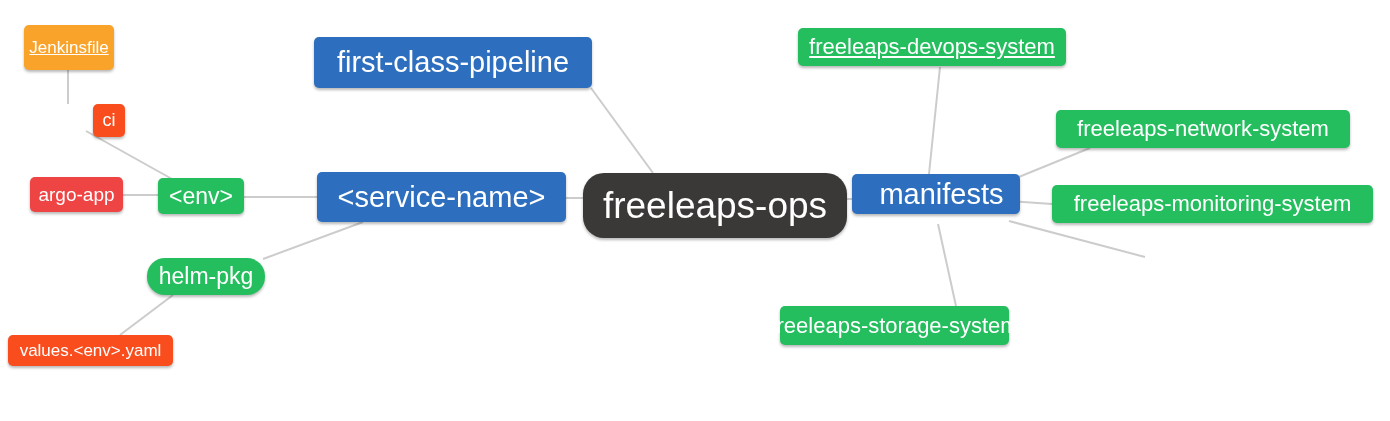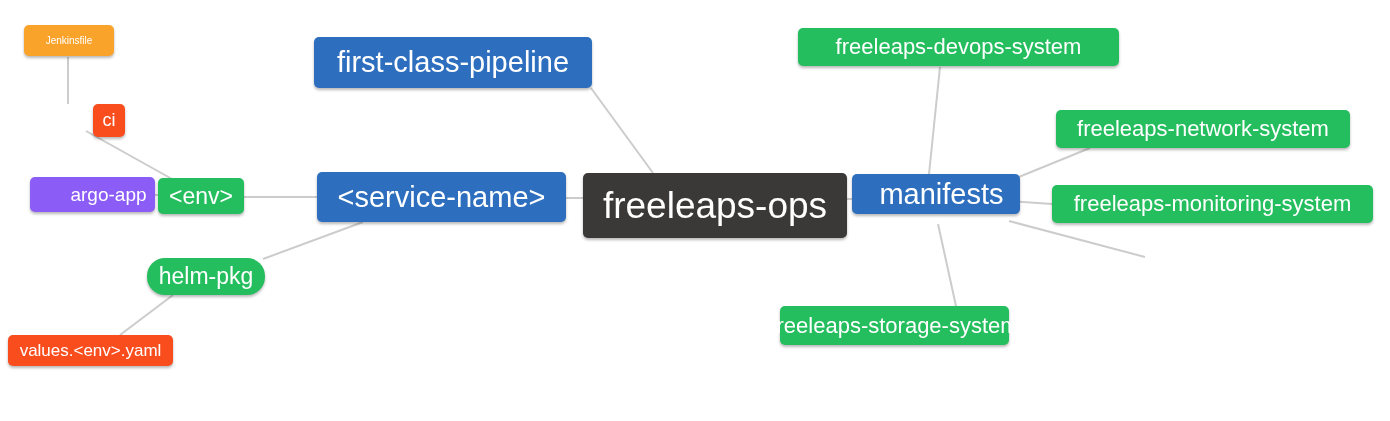--- a/index.html
+++ b/index.html
@@ -30,31 +30,31 @@
     align-items: center;
     justify-content: center;
     color: #ffffff;
     border-radius: 5px;
     box-shadow: 0 2px 3px rgba(0,0,0,0.28);
     white-space: nowrap;
     cursor: pointer;
     user-select: none;
   }
   
-  #n-jenkinsfile { left: 24px;  top: 25px;  width: 90px;  height: 31px; font-size: 10px; }
+  #n-jenkinsfile { left: 24px;  top: 25px;  width: 90px;  height: 45px; font-size: 17px; text-decoration: underline; }
   #n-ci          { left: 53px;  top: 104px; width: 32px;  height: 33px; font-size: 18px; }
   #n-argo-app    { left: 30px;  top: 177px; width: 93px;  height: 35px; font-size: 19px; }
   #n-env         { left: 158px; top: 178px; width: 86px;  height: 36px; font-size: 23px; text-align: center; }
   #n-helm-pkg    { left: 147px; top: 258px; width: 118px; height: 37px; font-size: 23px; }
   #n-values      { left: 8px;   top: 335px; width: 165px; height: 31px; font-size: 17px; }
   #n-fcp         { left: 314px; top: 37px;  width: 278px; height: 51px; font-size: 29px; }
   #n-service     { left: 317px; top: 172px; width: 249px; height: 50px; font-size: 29px; }
-  #n-ops         { left: 583px; top: 173px; width: 264px; height: 65px; font-size: 37px; }
+  #n-ops         { left: 583px; top: 173px; width: 264px; height: 65px; font-size: 37px; border-radius: 21px; }
   #n-manifests   { left: 852px; top: 174px; width: 157px; height: 40px; font-size: 29px; padding-left: 11px; }
-  #n-devops      { left: 798px; top: 28px;  width: 321px; height: 38px; font-size: 22px; }
+  #n-devops      { left: 798px; top: 28px;  width: 268px; height: 38px; font-size: 22px; text-decoration: underline; }
   #n-network     { left: 1056px;top: 110px; width: 294px; height: 38px; font-size: 22px; }
   #n-monitoring  { left: 1052px;top: 185px; width: 321px; height: 38px; font-size: 22px; }
   #n-controls    { left: 1060px;top: 257px; width: 295px; height: 38px; font-size: 22px; }
   #n-storage     { left: 780px; top: 306px; width: 229px; height: 39px; font-size: 22px; }
 </style>
 </head>
 <body>
 
 <div class="canvas">
 
@@ -74,21 +74,21 @@
       <line x1="1009" y1="201" x2="1052" y2="204"></line>
       <line x1="1009" y1="221" x2="1145" y2="257"></line>
       <line x1="938" y1="224" x2="956" y2="306"></line>
     </g>
   </svg>
 
   <div class="node" id="n-jenkinsfile" style="background: rgb(249, 163, 43);">Jenkinsfile</div>
 
   <div class="node" id="n-ci" style="background: rgb(249, 77, 30); margin-left: 40px;">ci</div>
 
-  <div class="node" id="n-argo-app" style="background: #8b5cf6; padding-left: 32px;">argo-app</div>
+  <div class="node" id="n-argo-app" style="background: #ef4444;">argo-app</div>
 
   <div class="node" id="n-env" style="background: rgb(37, 190, 95);">&lt;env&gt;</div>
 
   <div class="node" id="n-helm-pkg" style="background: rgb(37, 190, 95); border-radius: 18px;">helm-pkg</div>
 
   <div class="node" id="n-values" style="background: rgb(249, 77, 30); text-align: right;">values.&lt;env&gt;.yaml</div>
 
   <div class="node" id="n-fcp" style="background: rgb(45, 111, 190);">first-class-pipeline</div>
 
   <div class="node" id="n-service" style="background: rgb(45, 111, 190);">&lt;service-name&gt;</div>

